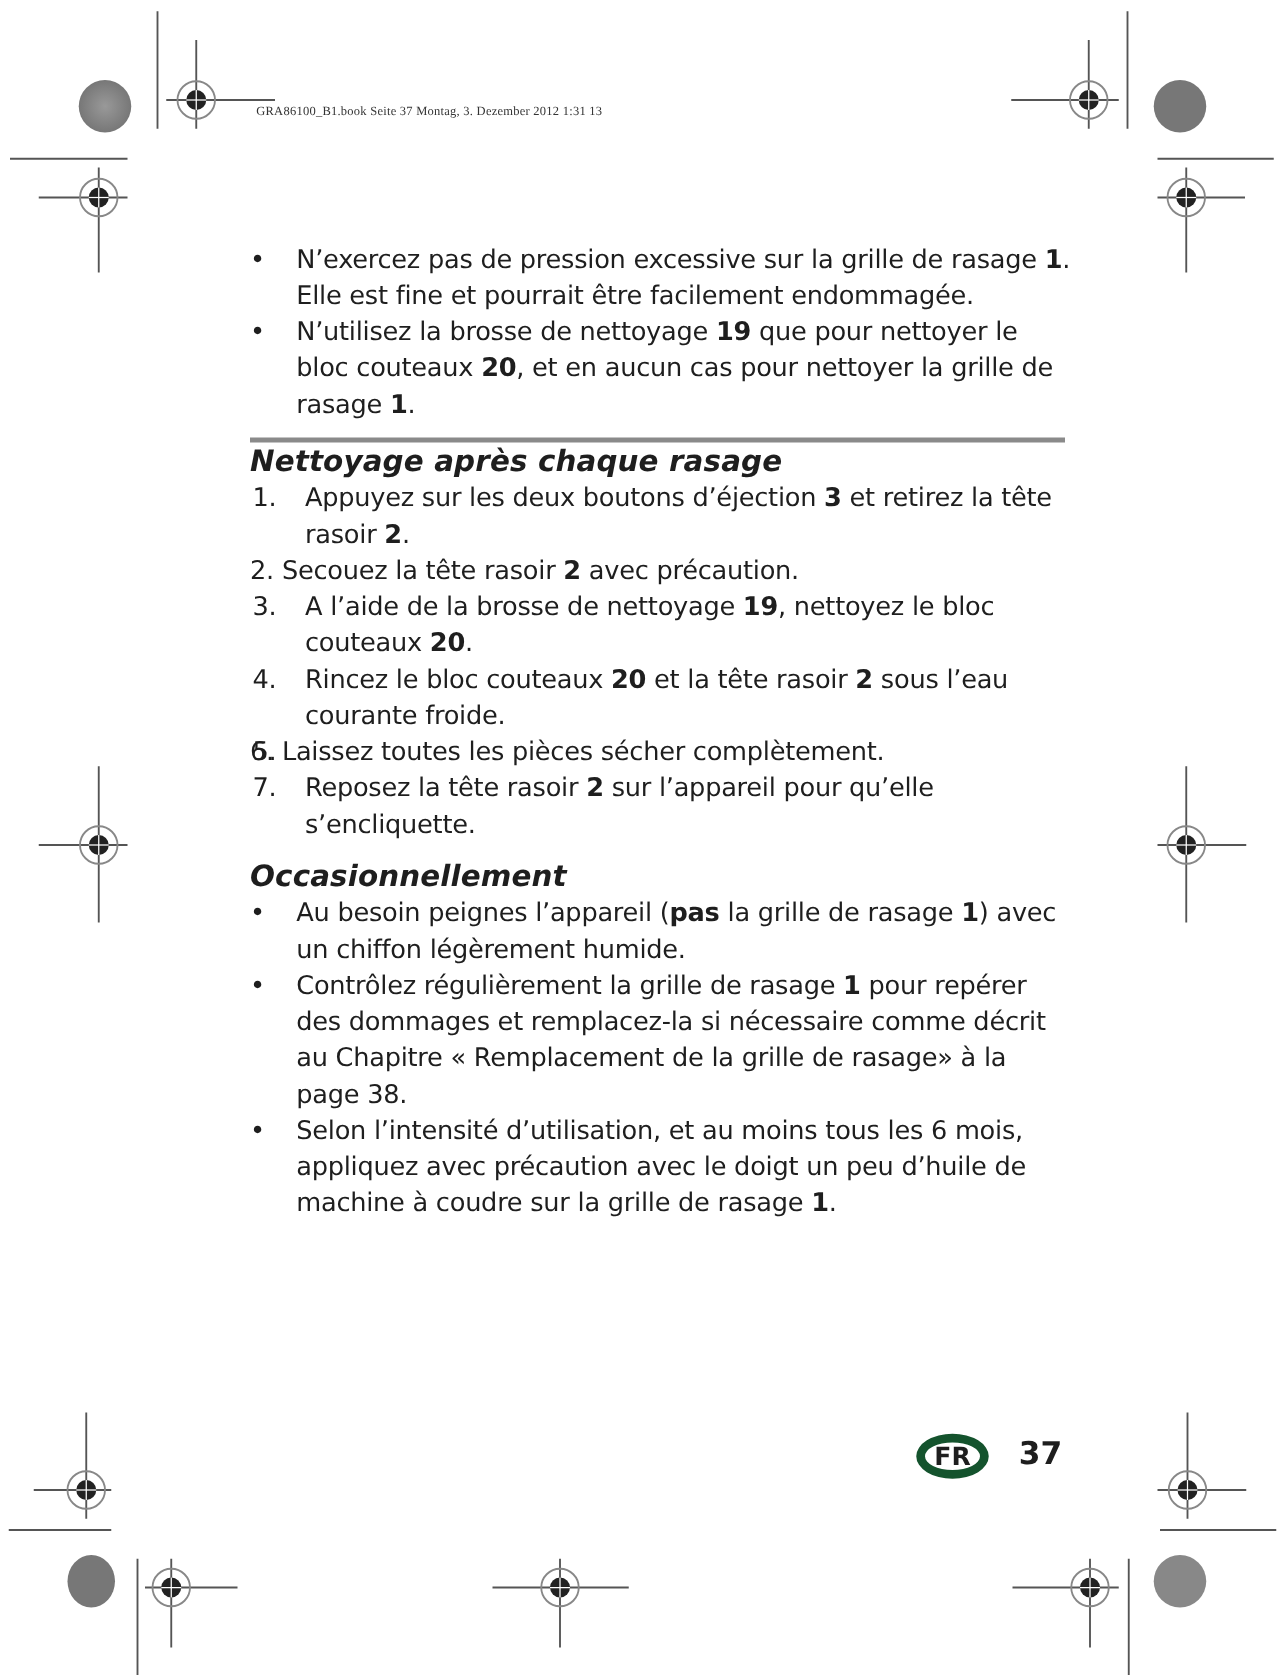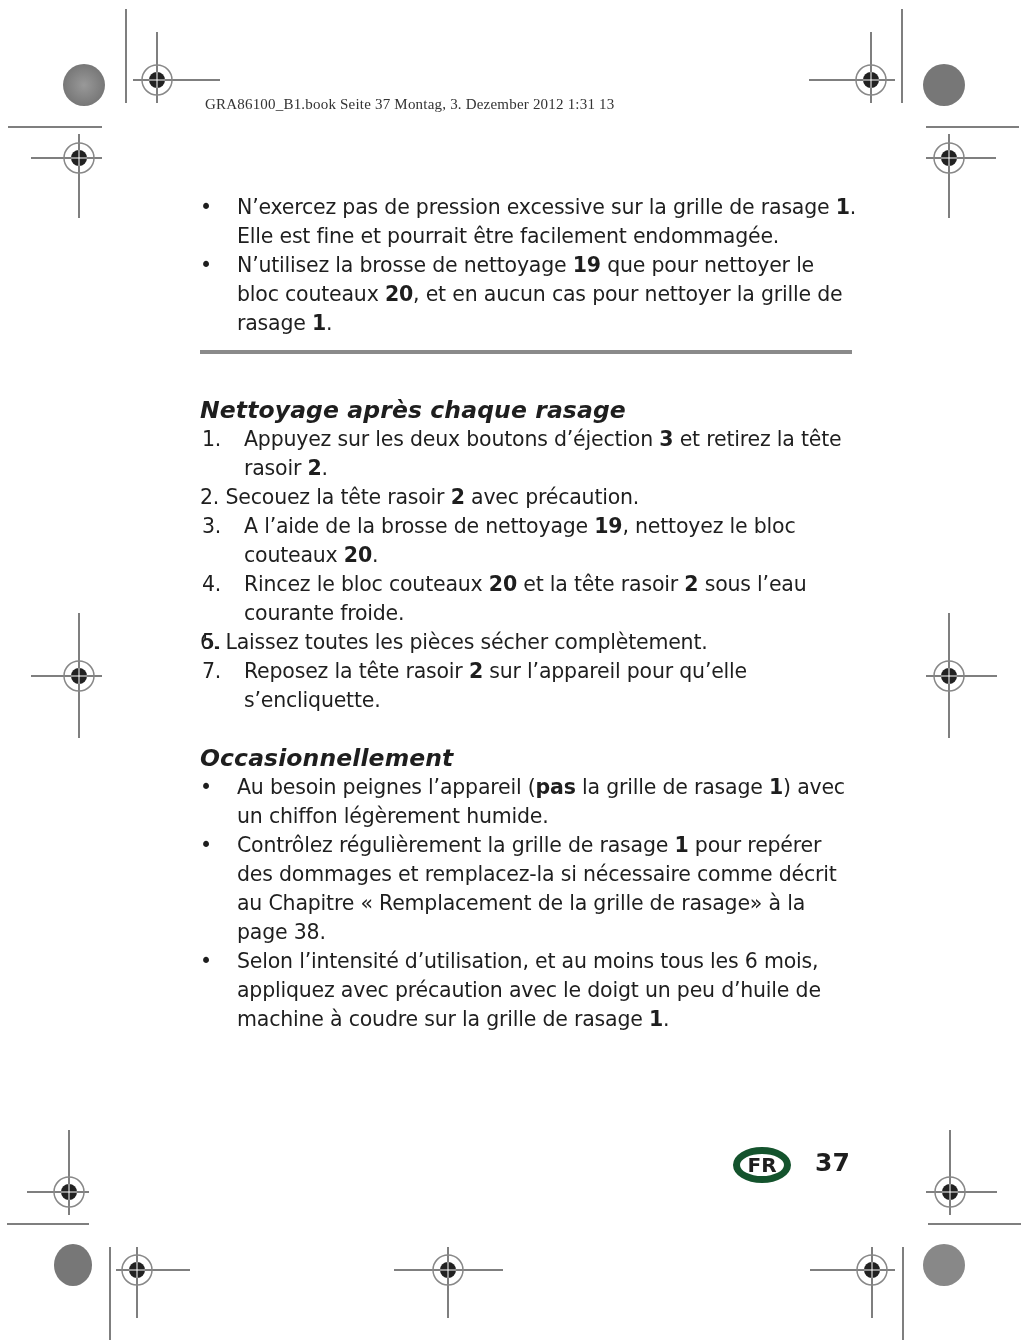--- a/index.html
+++ b/index.html
@@ -1,31 +1,31 @@
 <!DOCTYPE html>
 <html><head>
 <meta charset="utf-8">
 <style>
   html, body { margin: 0; padding: 0; background: #ffffff; }
   body { width: 1024px; height: 1343px; position: relative; overflow: hidden;
          font-family: "DejaVu Sans", sans-serif; color: #1e1e1e; }
   .abs { position: absolute; }
-  .header-line { left: 205px; top: 96px; font-family: "Liberation Serif", serif;
-                 font-size: 15px; color: #333; letter-spacing: 0.2px; white-space: nowrap; }
+  .header-line { left: 205px; top: 84px; font-family: "Liberation Serif", serif;
+                 font-size: 10px; color: #333; letter-spacing: 0.2px; white-space: nowrap; }
   .content { left: 200px; top: 193px; width: 660px; font-size: 20.5px; line-height: 29px;
              letter-spacing: -0.2px; }
   .content p { margin: 0; }
   .bl { position: relative; padding-left: 37px; }
   .bl .bul { position: absolute; left: 0; top: 0; }
   .bl.tight { padding-left: 37px; }
   .b { font-weight: bold; }
   .rule { height: 4px; background: #8a8a8a; margin: 12px 0 0 0; width: 652px; }
   h2 { font-style: italic; font-weight: bold; font-size: 23.5px; margin: 0; line-height: 30px; letter-spacing: 0.1px; }
-  h2.first { margin-top: 41px; }
-  h2.second { margin-top: 28px; }
+  h2.first { }
+  h2.second { margin-top: 12px; }
   .ol { position: relative; padding-left: 44px; }
   .ol .num { position: absolute; left: 2px; top: 0; }
   .ol.inline { padding-left: 0; }
   .footer-badge { left: 733px; top: 1147px; width: 58px; height: 36px; border: 7px solid #14532d;
                   border-radius: 50%; display: flex; align-items: center; justify-content: center;
                   font-weight: bold; font-size: 20px; box-sizing: border-box; }
   .footer-page { left: 815px; top: 1148px; font-weight: bold; font-size: 25px; }
   svg.marks { position: absolute; left: 0; top: 0; }
 </style>
 </head>

